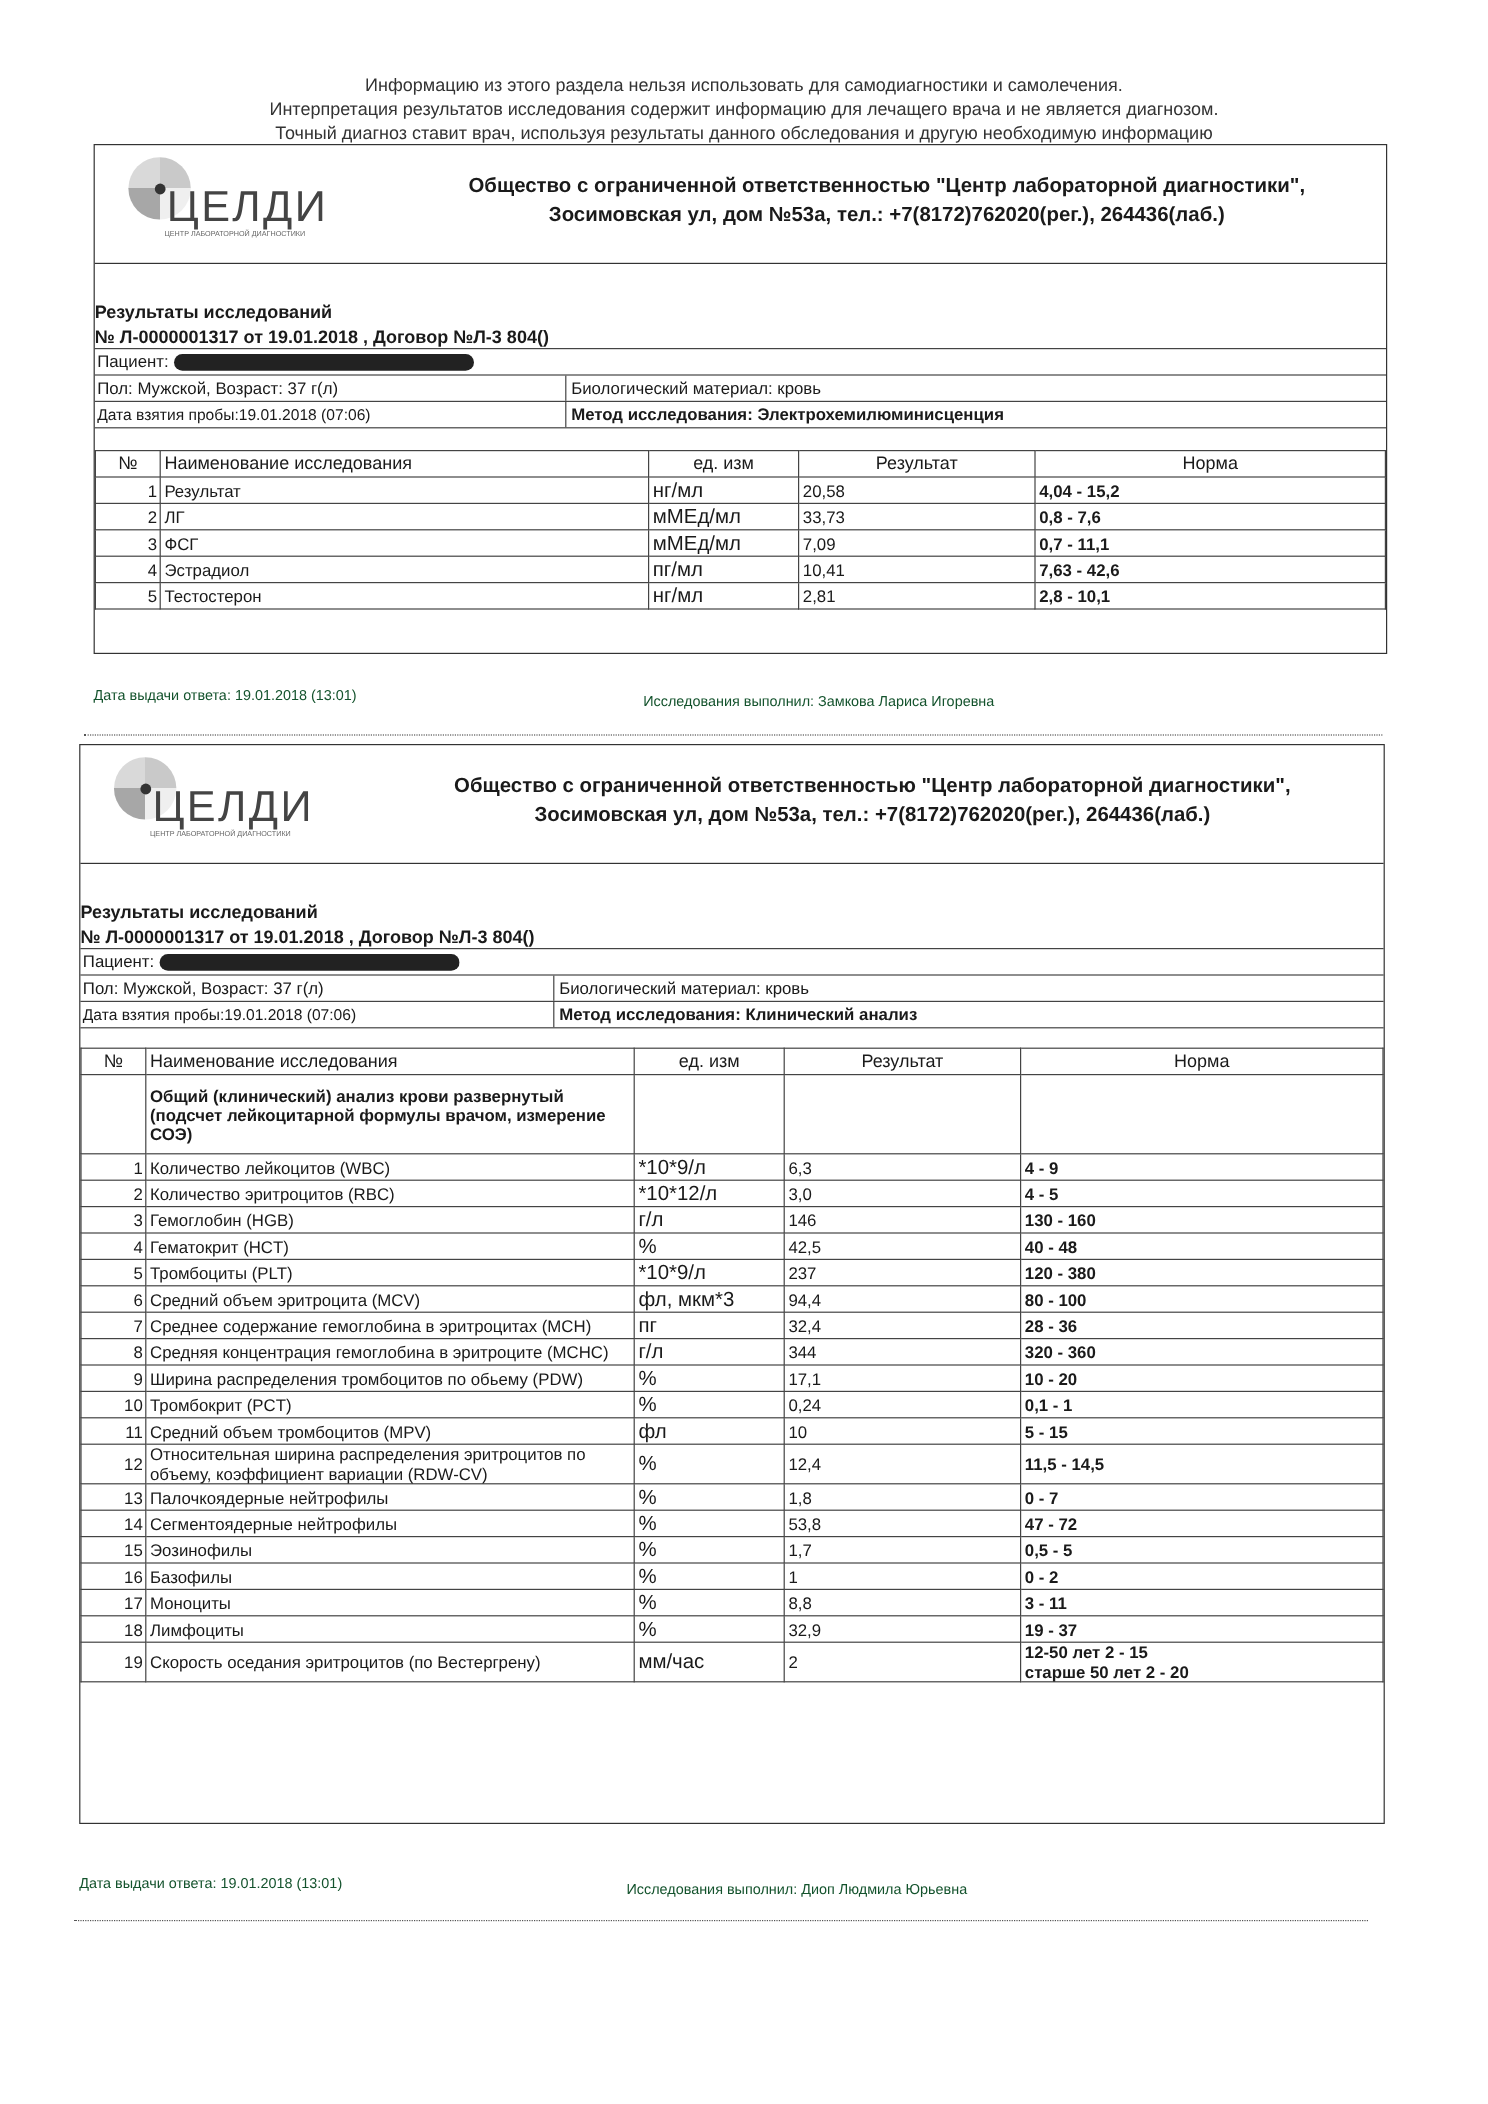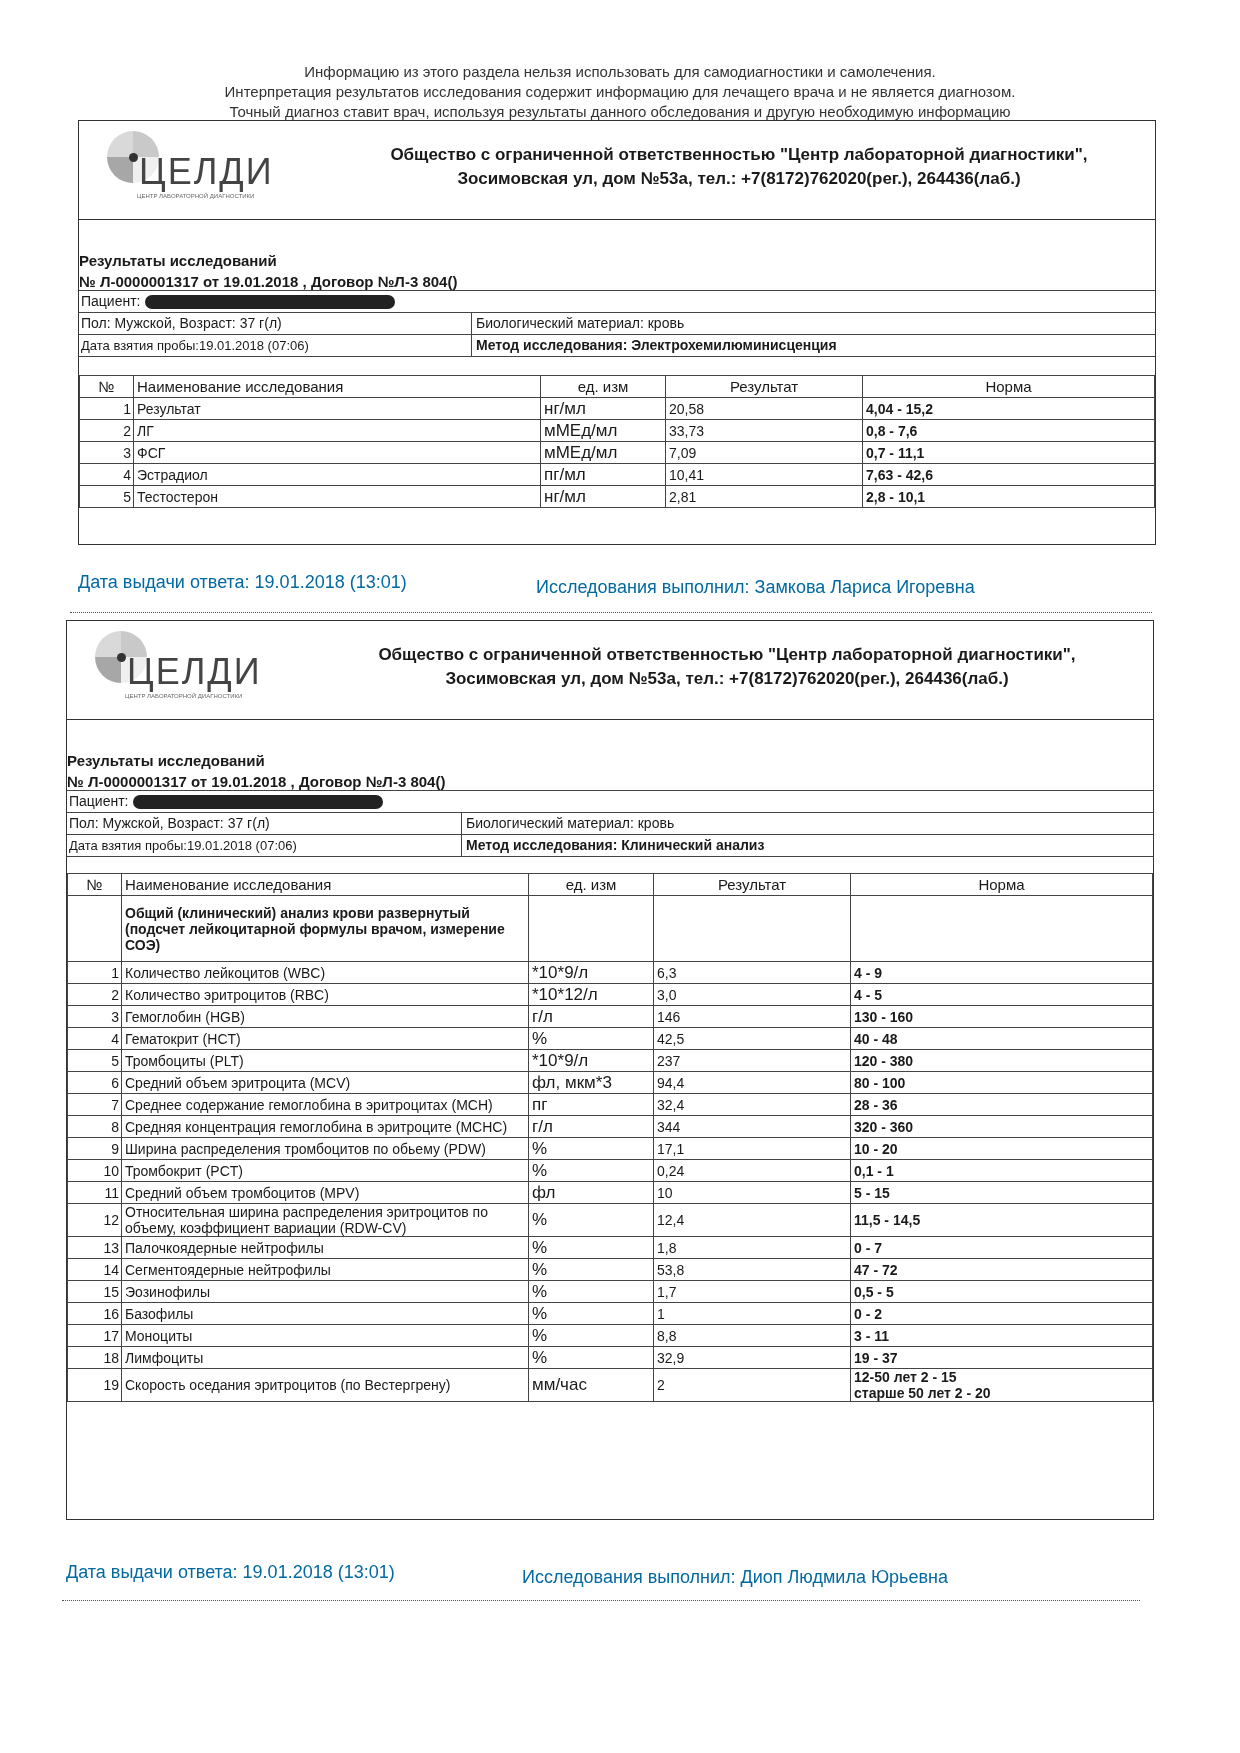--- a/index.html
+++ b/index.html
@@ -32,21 +32,21 @@
   table.res td, table.res th { border: 1px solid #444; padding: 0 3px; vertical-align: middle; }
   table.res th { font-weight: normal; font-size: 15px; }
   table.res td.num { text-align: right; width: 48px; padding-right: 2px; }
   table.res td.name { width: 400px; }
   table.res td.unit { width: 118px; font-size: 17px; }
   table.res td.val { width: 190px; }
   table.res td.norm { font-weight: bold; }
   .r1 table.res tr { height: 22px; }
   .r2 table.res tr { height: 22px; }
   .bold-cell { font-weight: bold; }
-  .footer { position: absolute; font-size: 18px; color: #0369a1; white-space: nowrap; }
+  .footer { position: absolute; font-size: 12px; color: #14532d; white-space: nowrap; }
   .dots { position: absolute; height: 0; border-top: 1.5px dotted #555; }
 </style>
 </head>
 <body>
 
 <div class="disclaimer">
   <div>Информацию из этого раздела нельзя использовать для самодиагностики и самолечения.</div>
   <div>Интерпретация результатов исследования содержит информацию для лечащего врача и не является диагнозом.</div>
   <div>Точный диагноз ставит врач, используя результаты данного обследования и другую необходимую информацию</div>
 </div>

